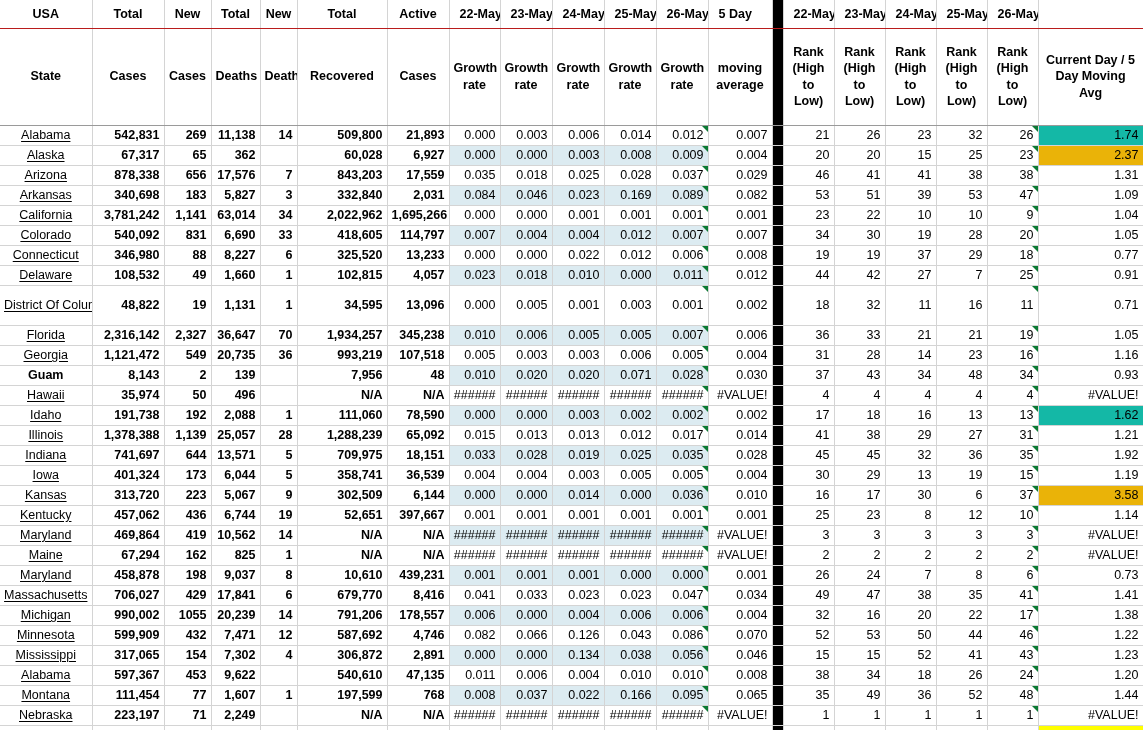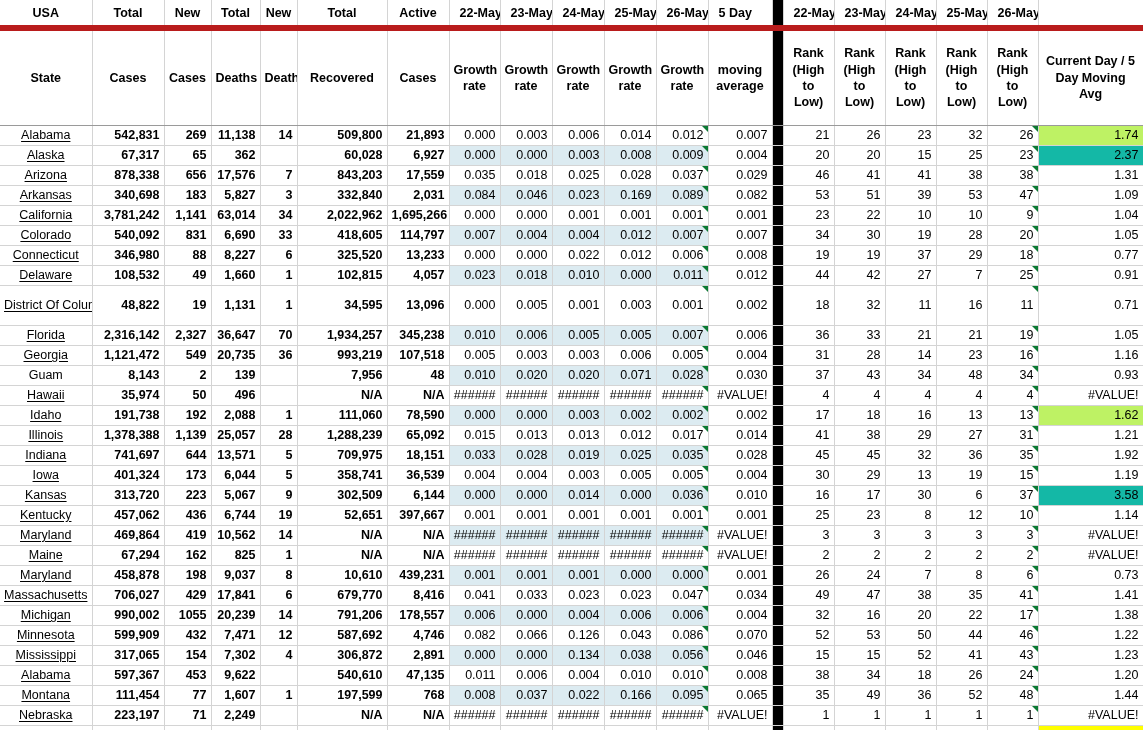--- a/index.html
+++ b/index.html
@@ -23,21 +23,21 @@
     white-space:nowrap;
     vertical-align:middle;
     box-sizing:border-box;
     position:relative;
   }
   
   tr.hdr-top td{
     height:28px;
     font-weight:bold;
     text-align:center;
-    border-bottom:6px solid #b91c1c;
+    border-bottom:1px solid #b91c1c;
     vertical-align:middle;
   }
   tr.hdr-top td.date-left{text-align:left;padding-left:10px;}
   tr.hdr-main td{
     height:97px;
     font-weight:bold;
     text-align:center;
     vertical-align:middle;
     white-space:normal;
     line-height:1.30;
@@ -50,36 +50,36 @@
     text-align:center;
     padding-left:2px;
     white-space:normal;
     line-height:1.30;
     font-size:12.5px;
   }
   td.state .lnk{
     text-decoration:underline;
     text-underline-offset:2px;
   }
-  td.state .plain{font-weight:normal;text-decoration:none;}
+  td.state .plain{font-weight:bold;text-decoration:none;}
   td.num{text-align:right;font-weight:bold;padding-right:5px;}
   td.rate{text-align:right;font-weight:normal;padding-right:5px;}
   td.rank{text-align:right;font-weight:normal;padding-right:9px;}
   td.mavg{text-align:right;font-weight:normal;padding-right:16px;}
   td.cur{text-align:right;font-weight:normal;padding-right:22px;}
   
   td.band{background:#dcebf1;}
   
   td.divider, th.divider{
     background:#000000;
     border-right:none;border-bottom:none;padding:0;
   }
   
-  td.hi-yellow{background:#bef264;margin-top:8px;}
-  td.hi-pink{background:#14b8a6;}
+  td.hi-yellow{background:#14b8a6;margin-top:8px;}
+  td.hi-pink{background:#eab308;}
   
   .cmt{
     position:absolute;top:0;right:0;
     width:0;height:0;
     border-top:6px solid #0c7a34;
     border-left:6px solid transparent;
   }
   
   tr.sliver td{height:5px;border-bottom:none;}
   tr.sliver td.sl-yellow{background:#ffff00;}

